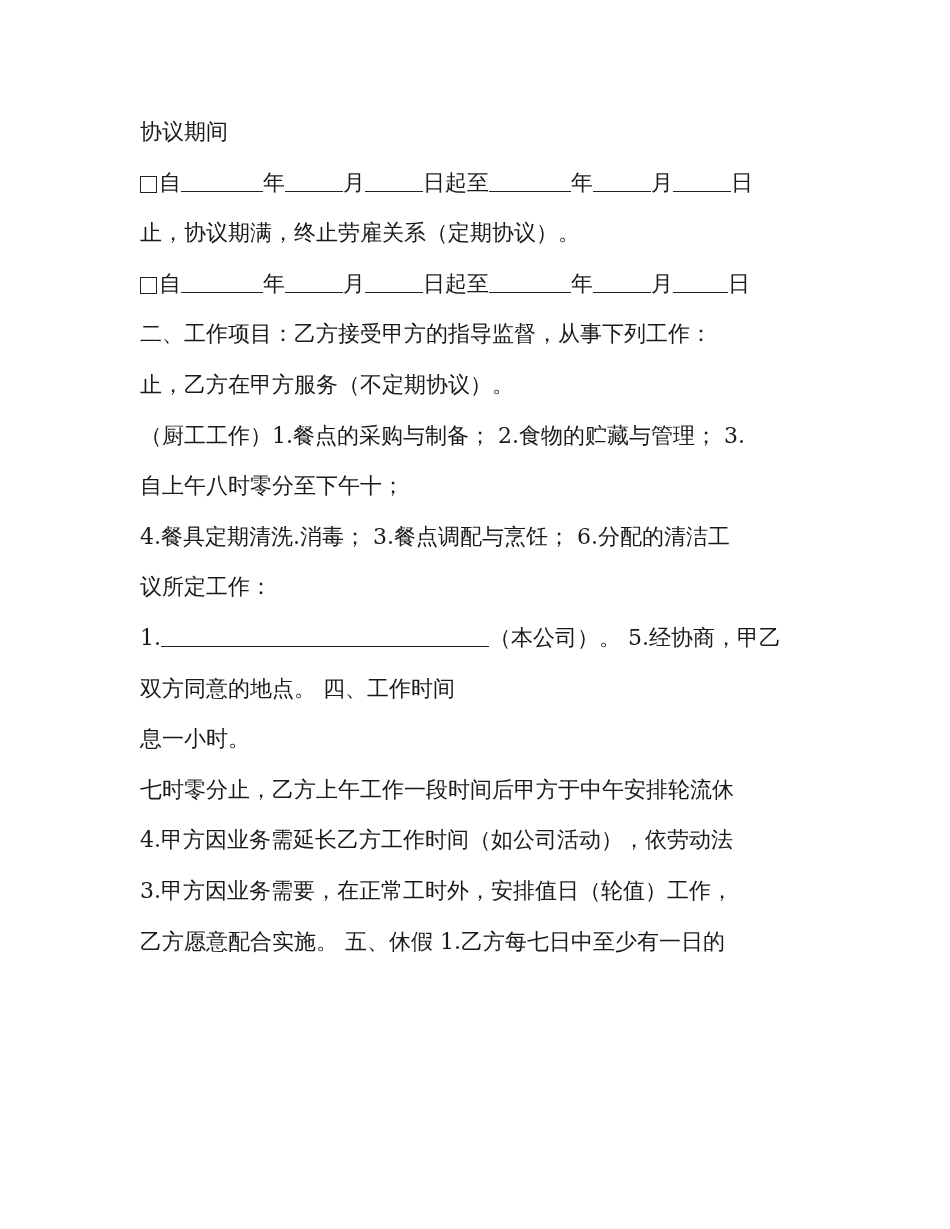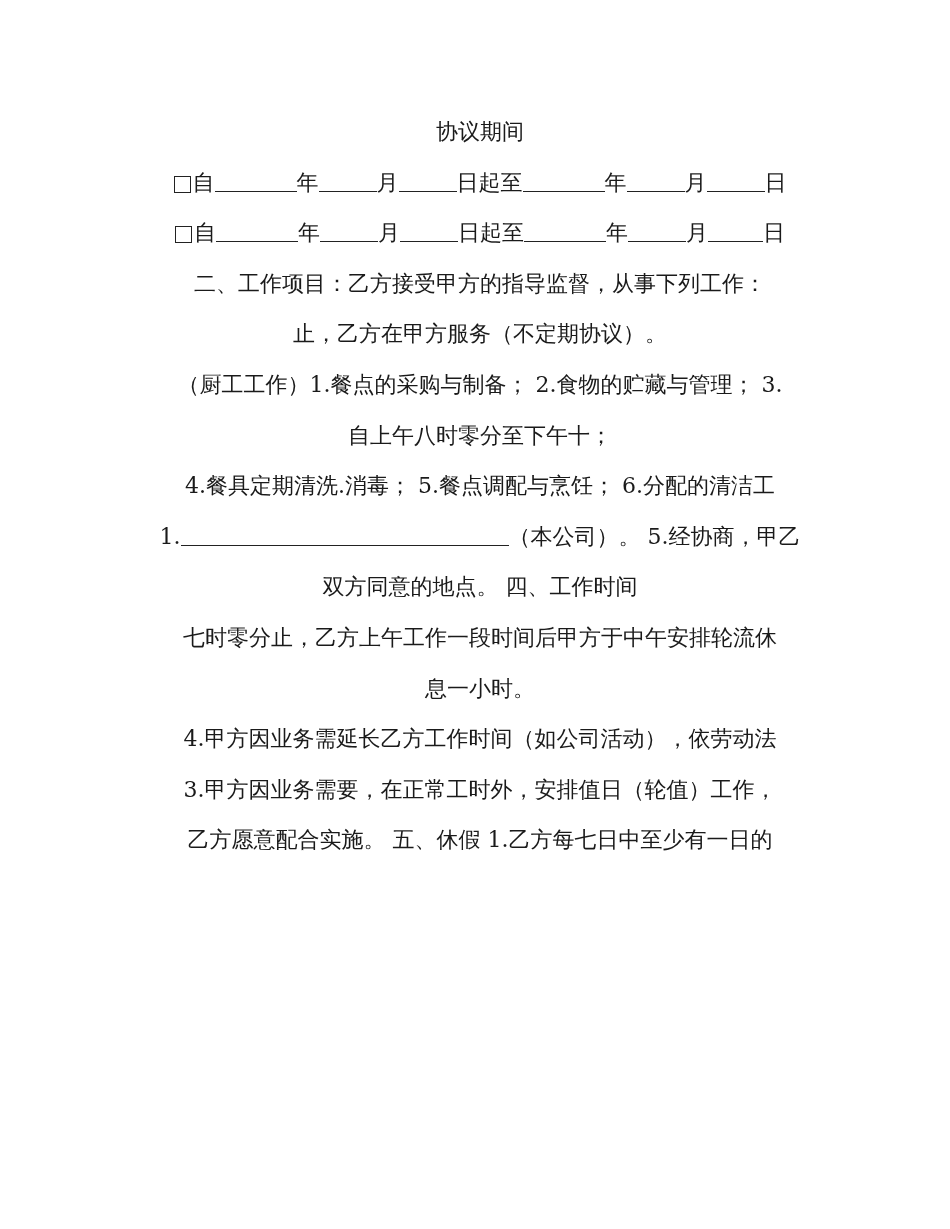--- a/index.html
+++ b/index.html
@@ -13,21 +13,20 @@
       position: relative;
       overflow: hidden;
       font-family: "DejaVu Serif", "Liberation Serif", serif;
       color: #1a1a1a;
     }
     .page {
       position: absolute;
       left: 140px;
       top: 107px;
       width: 680px;
-      text-align: center;
     }
     .line {
       height: 50.6px;
       line-height: 50.6px;
       font-size: 22px;
       white-space: nowrap;
       letter-spacing: 0px;
     }
     .blank {
       display: inline-block;
@@ -52,35 +51,37 @@
 </head>
 <body>
 
 <div class="page">
 
   <div class="line">协议期间</div>
 
   <div class="line">
     <span class="checkbox"></span><span>自</span><span class="blank w6"></span><span>年</span><span class="blank w4"></span><span>月</span><span class="blank w4"></span><span>日起至</span><span class="blank w6"></span><span>年</span><span class="blank w4"></span><span>月</span><span class="blank w4"></span><span>日</span>
   </div>
+  <div class="line">止，协议期满，终止劳雇关系（定期协议）。</div>
 
   <div class="line">
     <span class="checkbox"></span><span>自</span><span class="blank w6"></span><span>年</span><span class="blank w4"></span><span>月</span><span class="blank w4"></span><span>日起至</span><span class="blank w6"></span><span>年</span><span class="blank w4"></span><span>月</span><span class="blank w4s"></span><span>日</span>
   </div>
   <div class="line">二、工作项目：乙方接受甲方的指导监督，从事下列工作：</div>
 
   <div class="line">止，乙方在甲方服务（不定期协议）。</div>
   <div class="line">（厨工工作）1.餐点的采购与制备； 2.食物的贮藏与管理； 3.</div>
   <div class="line">自上午八时零分至下午十；</div>
-  <div class="line">4.餐具定期清洗.消毒； 5.餐点调配与烹饪； 6.分配的清洁工</div>
+  <div class="line">4.餐具定期清洗.消毒； 3.餐点调配与烹饪； 6.分配的清洁工</div>
+  <div class="line">议所定工作：</div>
 
   <div class="line">
     <span>1.</span><span class="blank long"></span><span>（本公司）。 5.经协商，甲乙</span>
   </div>
 
   <div class="line">双方同意的地点。 四、工作时间</div>
+  <div class="line">息一小时。</div>
   <div class="line">七时零分止，乙方上午工作一段时间后甲方于中午安排轮流休</div>
-  <div class="line">息一小时。</div>
   <div class="line">4.甲方因业务需延长乙方工作时间（如公司活动），依劳动法</div>
   <div class="line">3.甲方因业务需要，在正常工时外，安排值日（轮值）工作，</div>
   <div class="line">乙方愿意配合实施。 五、休假 1.乙方每七日中至少有一日的</div>
 
 </div>
 
 </body></html>

